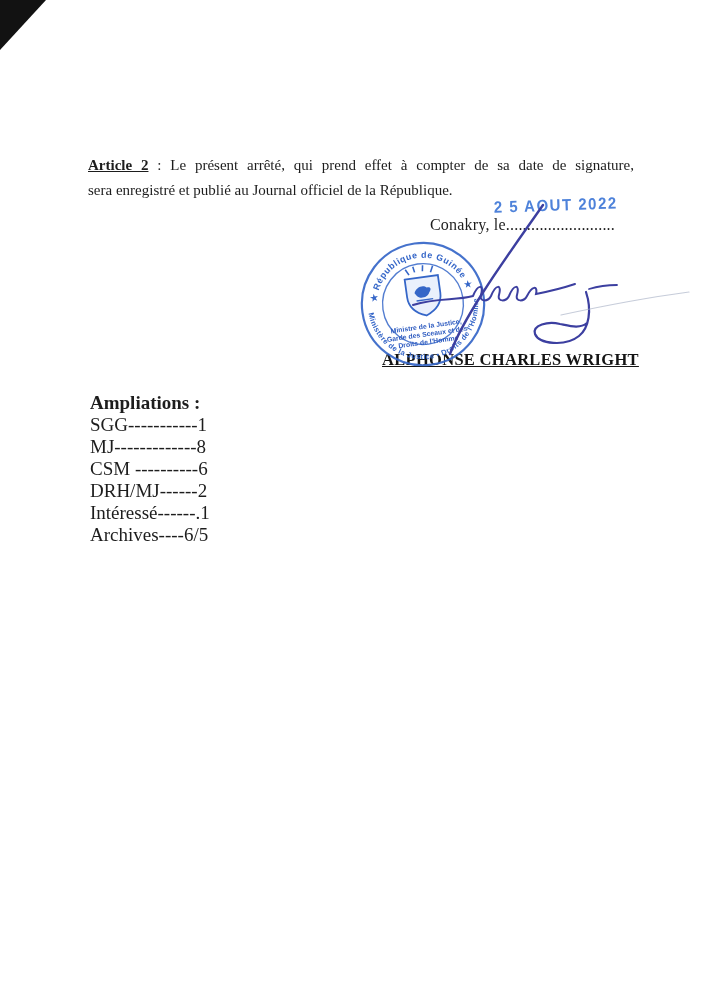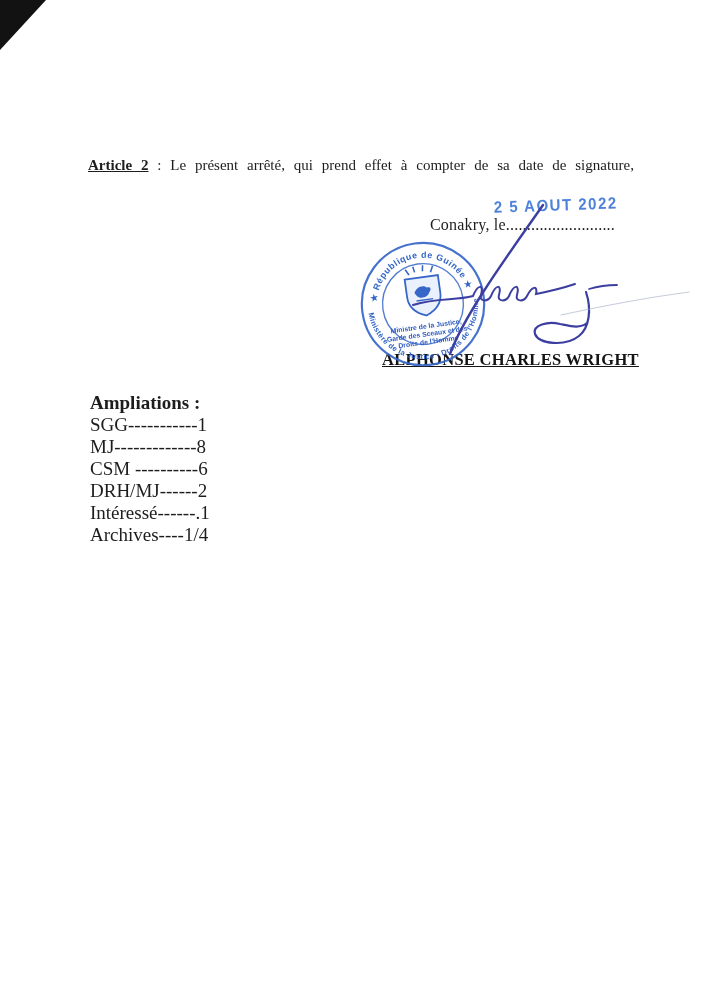--- a/index.html
+++ b/index.html
@@ -93,20 +93,21 @@
 </head>
 <body>
 
 <div class="page">
 
   <div class="corner-fold"></div>
 
 
   <div class="para p2">
     <div class="jline"><span class="art">Article 2</span><span> : Le présent arrêté, qui prend effet à compter de sa date de signature,</span></div>
+    <div>sera enregistré et publié au Journal officiel de la République.</div>
   </div>
 
   <div class="place-line">Conakry, le..........................</div>
 
   <div class="date-stamp">2 5 AOUT 2022</div>
 
   <svg class="stamp-svg" width="138" height="138" viewBox="0 0 140 140">
     <g transform="rotate(-8 70 67)" fill="none" stroke="#3566c8">
       <circle cx="70" cy="67" r="62" stroke-width="2.2" opacity="0.92"></circle>
       <circle cx="70" cy="67" r="41" stroke-width="1.4" opacity="0.85"></circle>
@@ -154,16 +155,16 @@
 
   <div class="signer-name">ALPHONSE CHARLES WRIGHT</div>
 
   <div class="ampliations">
     <div class="amp-title">Ampliations :</div>
     <div>SGG-----------1</div>
     <div>MJ-------------8</div>
     <div>CSM ----------6</div>
     <div>DRH/MJ------2</div>
     <div>Intéressé------.1</div>
-    <div>Archives----1/4</div>
+    <div>Archives----6/5</div>
   </div>
 
 </div>
 
 </body></html>

